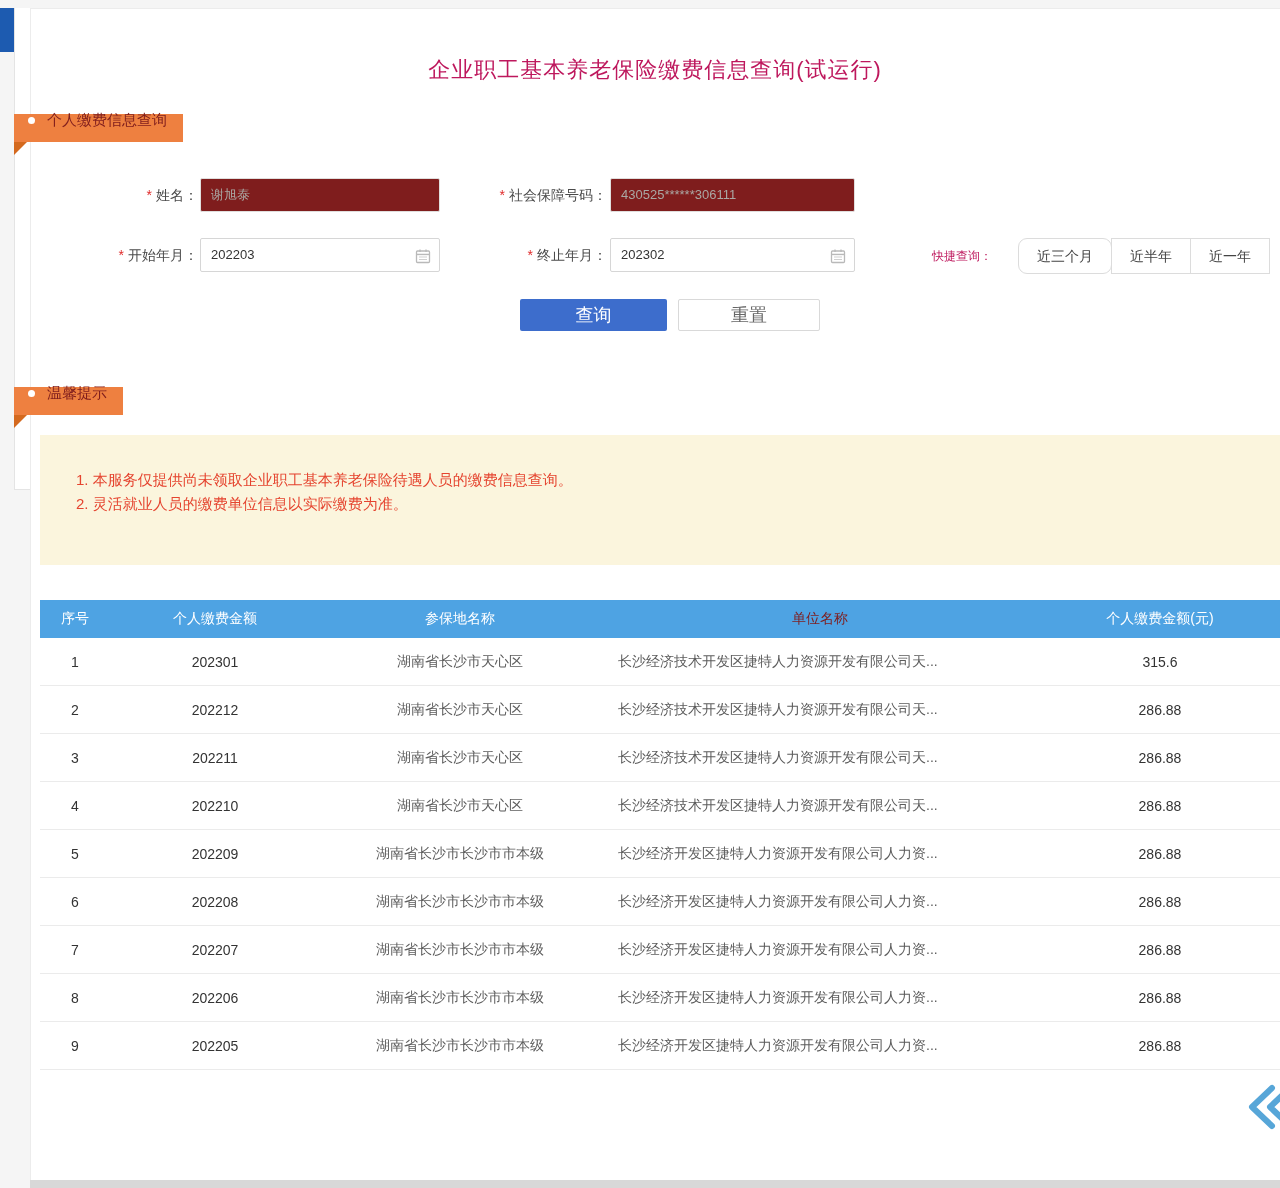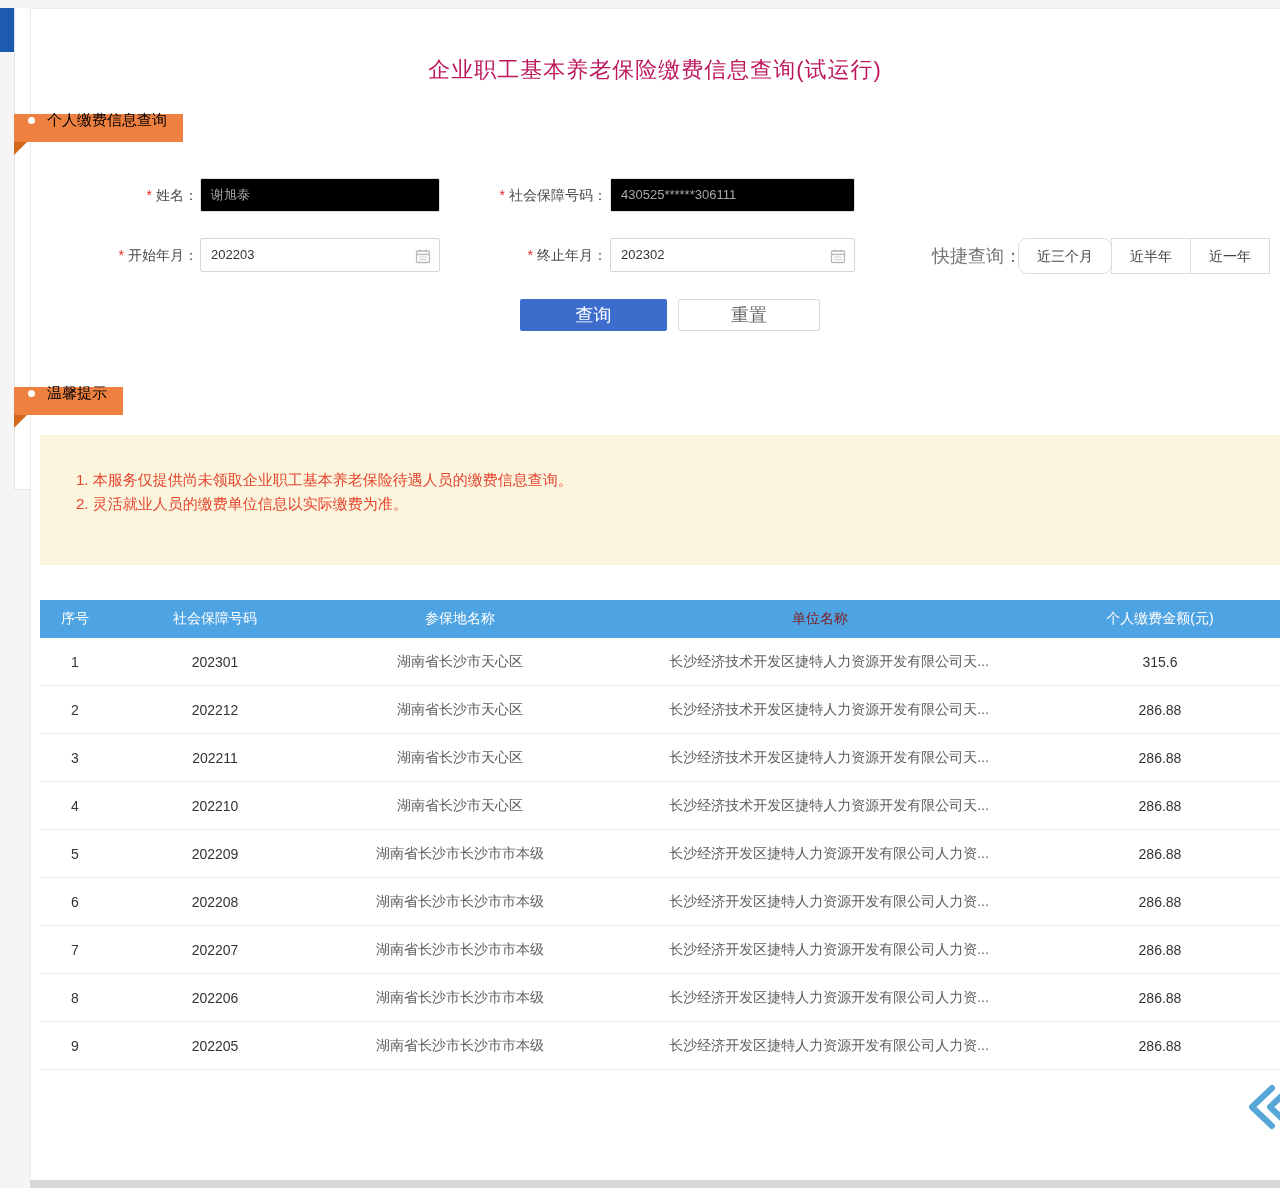--- a/index.html
+++ b/index.html
@@ -15,34 +15,34 @@
   
   .card { position:absolute; left:30px; top:8px; width:1250px; height:1172px; background:#fff;
           border-left:1px solid #ececec; border-top:1px solid #ececec; }
   .bottom-strip { position:absolute; left:30px; top:1180px; width:1250px; height:8px; background:#d8d8d8; }
 
   .page-title { position:absolute; left:30px; top:55px; width:1250px; text-align:center;
                 font-size:22px; color:#be185d; letter-spacing:1px; }
 
   
   .badge { position:absolute; left:14px; height:28px; display:inline-flex; align-items:center;
-           background:#ee8040; color:#000000; font-size:15px; padding:0 16px 16px 14px; z-index:5; }
+           background:#ee8040; color:#7f1d1d; font-size:15px; padding:0 16px 16px 14px; z-index:5; }
   .badge .dot { width:7px; height:7px; border-radius:50%; background:#fff; margin-right:12px; }
   .badge-fold { position:absolute; left:14px; width:0; height:0; z-index:4;
                 border-top:13px solid #d4691e; border-right:13px solid transparent; }
 
   
   .form-label { position:absolute; height:34px; line-height:34px; font-size:14px; color:#4a4a4a; text-align:right; }
   .req { color:#e02b2b; margin-right:4px; font-size:14px; }
   .tinput { position:absolute; height:34px; border:1px solid #d6d6d6; border-radius:2px; background:#fff;
             font-size:13px; color:#333; padding:0 30px 0 10px; line-height:32px; white-space:nowrap; overflow:hidden; }
-  .tinput.disabled { background:#000000; border-color:#e0dedd; color:#aaa7a3; padding-right:0; }
+  .tinput.disabled { background:#7f1d1d; border-color:#e0dedd; color:#aaa7a3; padding-right:0; }
   .cal-icon { position:absolute; right:8px; top:9px; width:16px; height:16px; }
 
-  .quick-label { position:absolute; height:36px; line-height:36px; font-size:18px; color:#737373; }
+  .quick-label { position:absolute; height:36px; line-height:36px; font-size:12px; color:#be185d; }
   .quick-group { position:absolute; display:flex; height:36px; }
   .quick-btn { height:36px; line-height:34px; padding:0 18px; background:#fff; border:1px solid #dcdcdc;
                margin-left:-1px; font-size:14px; color:#444; cursor:pointer; white-space:nowrap; }
   .quick-btn:first-child { margin-left:0;border-radius:9px; }
 
   .btn { position:absolute; height:32px; line-height:32px; text-align:center; font-size:18px;
          border-radius:2px; cursor:pointer; }
   .btn-primary { background:#3d6dcc; color:#fff; }
   .btn-plain { background:#fff; color:#666; border:1px solid #d9d9d9; line-height:30px; }
 
@@ -51,21 +51,21 @@
   .notice-line { position:absolute; left:36px; font-size:15px; color:#e5442f; white-space:nowrap; }
 
   
   .table { position:absolute; left:40px; top:600px; width:1240px; font-size:14px; }
   .thead { display:flex; height:38px; background:#4ea3e3; color:#fff; align-items:center; }
   .trow { display:flex; height:48px; align-items:center; background:#fff; border-bottom:1px solid #ebebeb; }
   .tcell, .thcell { overflow:hidden; white-space:nowrap; }
   .c0 { width:70px;  text-align:center; }
   .c1 { width:210px; text-align:center; color:#333; }
   .c2 { width:280px; text-align:center; color:#5c5c5c; }
-  .c3 { width:440px; text-align:center; padding-left:18px; color:#5c5c5c; }
+  .c3 { width:440px; text-align:left; padding-left:18px; color:#5c5c5c; }
   .c4 { width:240px; text-align:center; color:#333; }
   .thead .c1,.thead .c2,.thead .c4 { color:#fff; }
   .thead .c3 { color:#7f1d1d; text-align:center; padding-left:0; }
   .trow .c0 { color:#333; }
 
   
   .collapse { position:absolute; left:1248px; top:1082px; width:50px; height:50px; }
 </style>
 </head>
 <body>
@@ -142,21 +142,21 @@
   <div class="badge-fold" style="top:415px;"></div>
 
   <div class="notice">
     <div class="notice-line" style="top:36px;">1. 本服务仅提供尚未领取企业职工基本养老保险待遇人员的缴费信息查询。</div>
     <div class="notice-line" style="top:60px;">2. 灵活就业人员的缴费单位信息以实际缴费为准。</div>
   </div>
 
   <div class="table">
     <div class="thead">
         <div class="thcell c0">序号</div>
-        <div class="thcell c1">社会保障号码</div>
+        <div class="thcell c1">个人缴费金额</div>
         <div class="thcell c2">参保地名称</div>
         <div class="thcell c3">单位名称</div>
         <div class="thcell c4">个人缴费金额(元)</div>
       </div>
     <div>
         <div class="trow">
           <div class="tcell c0">1</div>
           <div class="tcell c1">202301</div>
           <div class="tcell c2">湖南省长沙市天心区</div>
           <div class="tcell c3">长沙经济技术开发区捷特人力资源开发有限公司天...</div>

